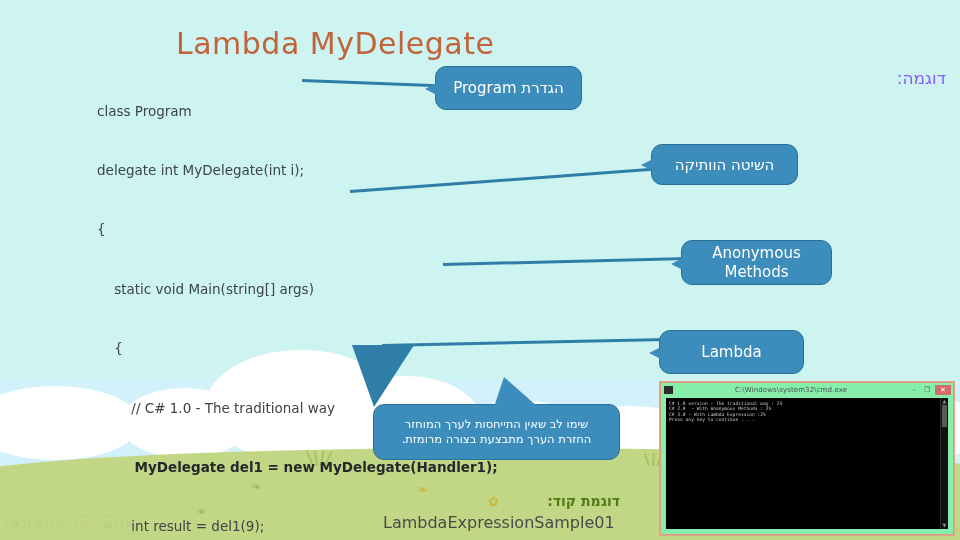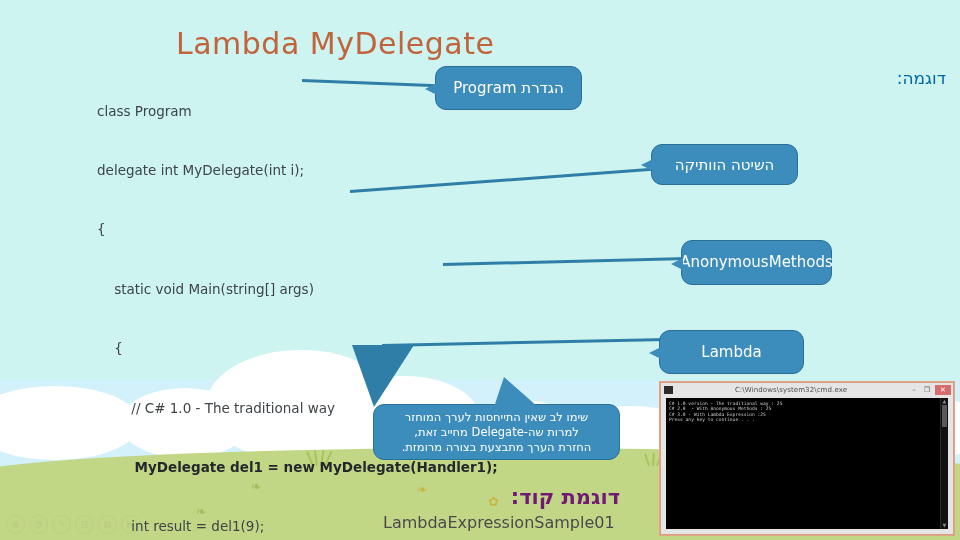--- a/index.html
+++ b/index.html
@@ -27,21 +27,21 @@
   .media-icons{position:absolute;left:6px;bottom:6px;display:flex;gap:4px;opacity:.34;}
   .media-icons .mi{width:17px;height:17px;border-radius:50%;border:1px solid #aebe7e;
        display:flex;align-items:center;justify-content:center;color:#a9ba7a;font-size:9px;
        line-height:1;}
 
   
   .title{position:absolute;left:176px;top:26px;font-size:30px;color:#c1643c;
      letter-spacing:.5px;font-family:"DejaVu Sans","Liberation Sans",sans-serif;
      white-space:nowrap;}
 
-  .doogma{position:absolute;right:14px;top:68px;font-size:17px;color:#0369a1;
+  .doogma{position:absolute;right:14px;top:68px;font-size:17px;color:#8b5cf6;
      direction:rtl;white-space:nowrap;}
 
   
   .code{position:absolute;left:97px;top:62px;width:640px;
         font-family:"DejaVu Sans","Liberation Sans",sans-serif;
         font-size:13.5px;line-height:19.8px;color:#3e4447;white-space:pre;}
   .code div{white-space:pre;}
   .code b{font-weight:bold;color:#23282b;}
 
   
@@ -50,40 +50,40 @@
     text-align:center;box-sizing:border-box;font-size:15px;line-height:18px;}
   .callout.rtl{direction:rtl;}
   .callout .tail{position:absolute;width:0;height:0;}
 
   
   .leader{position:absolute;background:#2f7ea8;height:3px;transform-origin:left center;}
   .wedge{position:absolute;width:0;height:0;}
 
   
   .console{position:absolute;left:659px;top:381px;width:296px;height:155px;
-     background:#e5e5e5;border:1px solid #e2a586;box-sizing:border-box;
+     background:#86efac;border:1px solid #e2a586;box-sizing:border-box;
      box-shadow:0 0 0 1px #d99d7d inset;}
   .console .tb{height:15px;display:flex;align-items:center;position:relative;}
   .console .tb .sysicon{width:9px;height:8px;background:#2b2b2b;margin-left:4px;}
   .console .tb .tbtitle{flex:1;text-align:center;font-size:7px;color:#4d4d4d;
      letter-spacing:.1px;white-space:nowrap;overflow:hidden;}
   .console .tb .wbtns{display:flex;align-items:center;gap:3px;margin-right:3px;}
   .console .tb .wb{font-size:7px;color:#5a5a5a;width:10px;text-align:center;}
   .console .tb .wb.close{background:#d66b6b;color:#fff;height:10px;line-height:10px;width:16px;}
   .console .screen{position:absolute;left:6px;right:6px;top:16px;bottom:6px;
      background:#000;overflow:hidden;}
   .console .screen .lines{font-family:"DejaVu Sans Mono","Liberation Mono",monospace;
      font-size:4.6px;line-height:5.4px;color:#cfcfcf;padding:3px 3px;white-space:pre;}
   .console .sb{position:absolute;right:0;top:0;bottom:0;width:7px;background:#111;
      border-left:1px solid #2a2a2a;}
   .console .sb .ar{color:#888;font-size:5px;text-align:center;line-height:7px;}
   .console .sb .thumb{position:absolute;top:7px;left:1px;right:1px;height:22px;background:#5a5a5a;}
 
   
-  .capt-label{position:absolute;right:340px;bottom:31px;font-size:21px;color:#701a75;
+  .capt-label{position:absolute;right:340px;bottom:31px;font-size:14px;color:#4d7c0f;
      direction:rtl;font-weight:bold;white-space:nowrap;}
   .capt-name{position:absolute;left:383px;bottom:8px;font-size:16px;color:#4a4a4a;
      white-space:nowrap;margin-top:32px;}
 </style>
 </head>
 <body>
 
 <div id="stage">
 
   <div class="sky-band"></div>
@@ -174,35 +174,34 @@
   <div class="callout rtl" style="left:435px;top:66px;width:147px;height:44px;">
     <span>הגדרת Program</span>
     <span class="tail" style="left:-11px;top:16px;border-top:6px solid transparent;border-bottom:6px solid transparent;border-right:12px solid #3c8dbc;"></span>
   </div>
 
   <div class="callout rtl" style="left:651px;top:144px;width:147px;height:41px;">
     <span>השיטה הוותיקה</span>
     <span class="tail" style="left:-11px;top:14px;border-top:6px solid transparent;border-bottom:6px solid transparent;border-right:12px solid #3c8dbc;"></span>
   </div>
 
-  <div class="callout" style="left:681px;top:240px;width:151px;height:45px;flex-direction:row;line-height:19px;">
+  <div class="callout" style="left:681px;top:240px;width:151px;height:45px;flex-direction:column;line-height:19px;">
     <span>Anonymous</span>
     <span>Methods</span>
     <span class="tail" style="left:-11px;top:17px;border-top:6px solid transparent;border-bottom:6px solid transparent;border-right:12px solid #3c8dbc;"></span>
   </div>
 
   <div class="callout" style="left:659px;top:330px;width:145px;height:44px;align-items:center;">
     <span>Lambda</span>
     <span class="tail" style="left:-11px;top:16px;border-top:6px solid transparent;border-bottom:6px solid transparent;border-right:12px solid #3c8dbc;"></span>
   </div>
 
   <div class="callout rtl" style="left:373px;top:404px;width:247px;height:56px;flex-direction:column;
               font-size:11.5px;line-height:15px;padding:3px 8px;">
     <span>שימו לב שאין התייחסות לערך המוחזר</span>
-    <span>למרות שה-Delegate מחייב זאת,</span>
     <span>החזרת הערך מתבצעת בצורה מרומזת.</span>
     <span class="tail" style="left:120px;top:-28px;border-left:10px solid transparent;border-right:34px solid transparent;border-bottom:30px solid #3c8dbc;"></span>
   </div>
 
   <div class="console">
     <div class="tb">
       <div class="sysicon"></div>
       <div class="tbtitle">C:\Windows\system32\cmd.exe</div>
       <div class="wbtns">
         <div class="wb">–</div>

